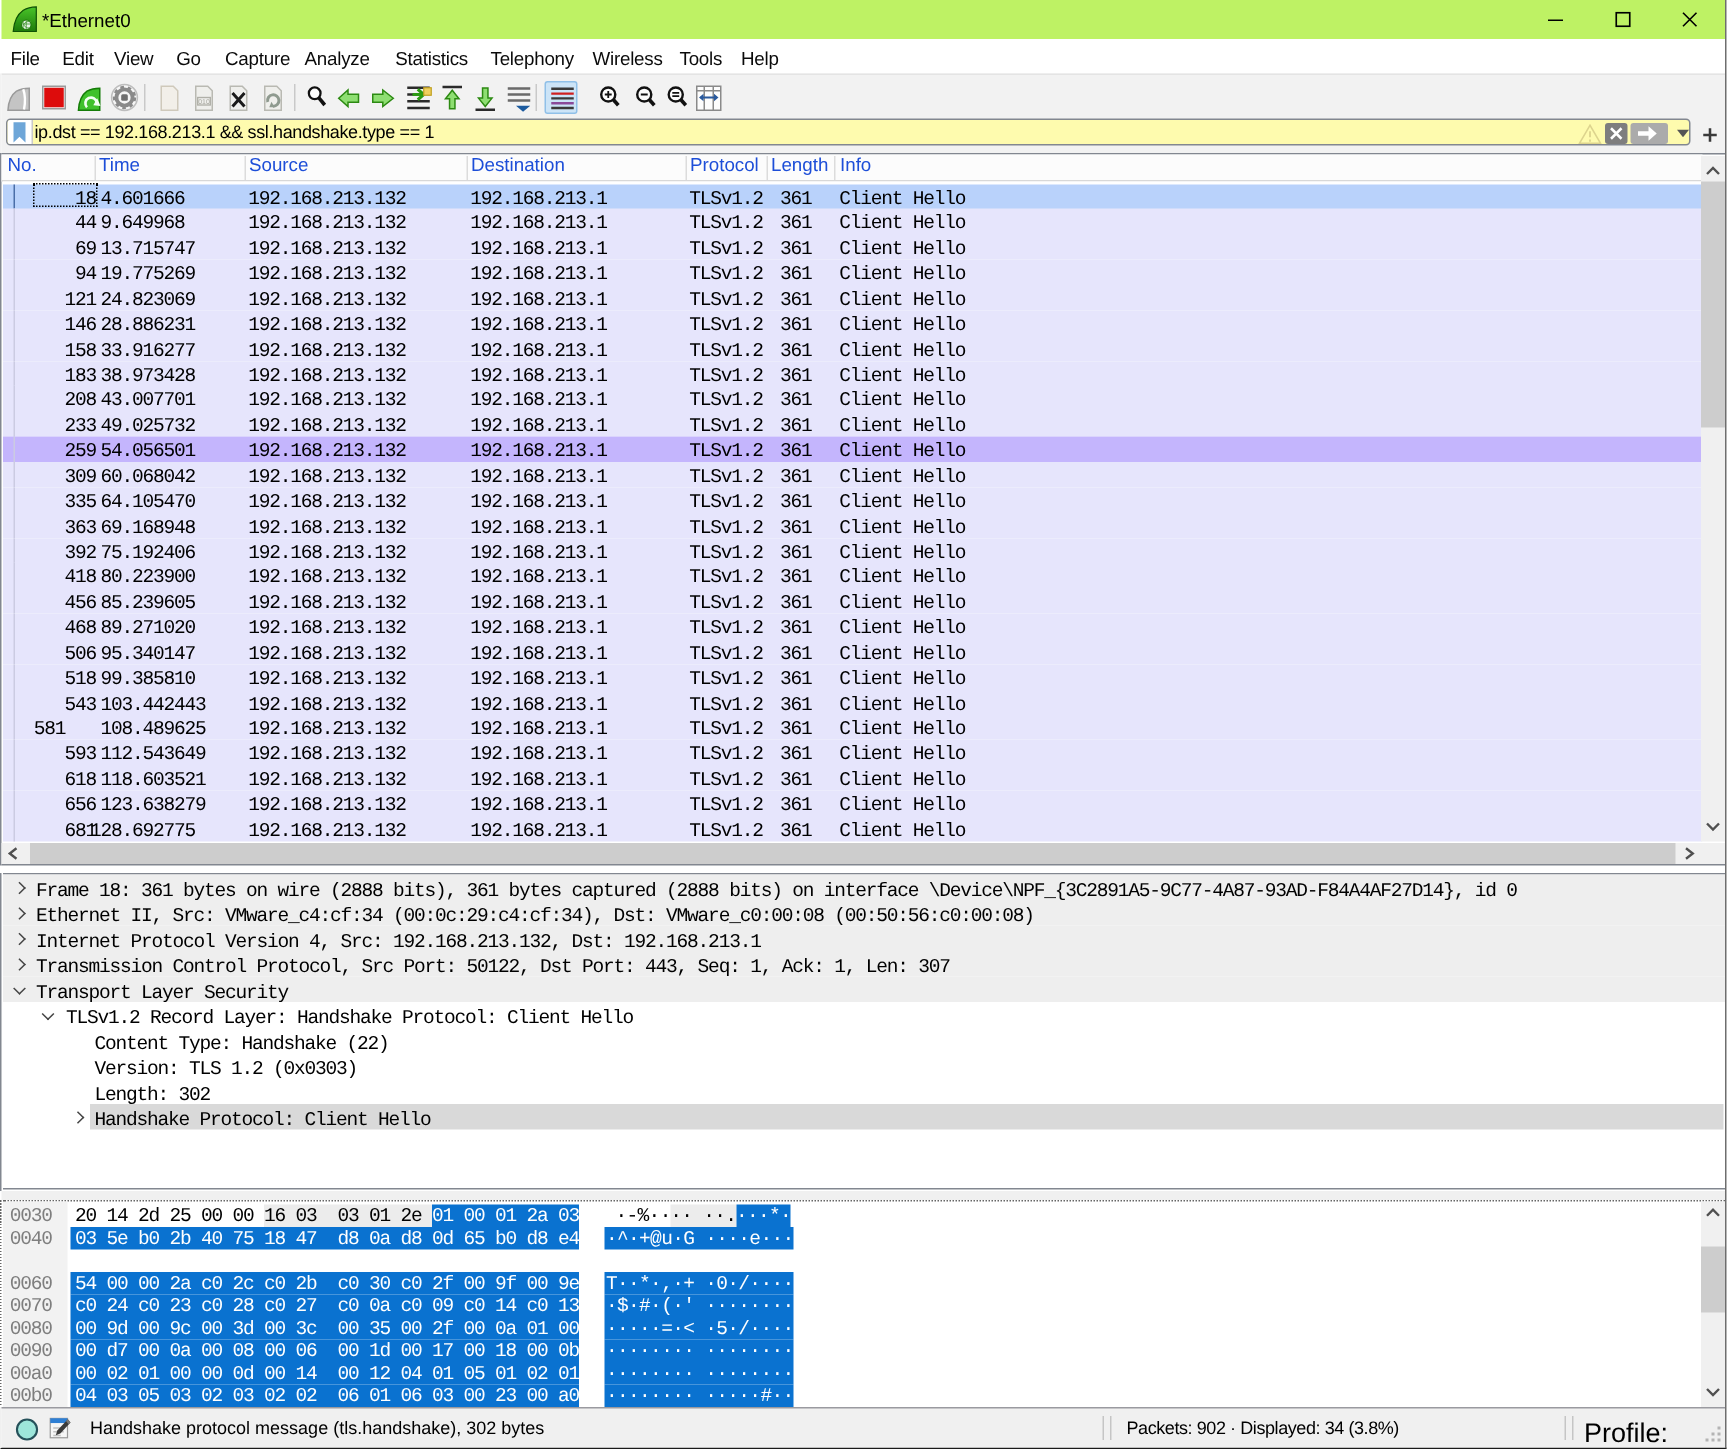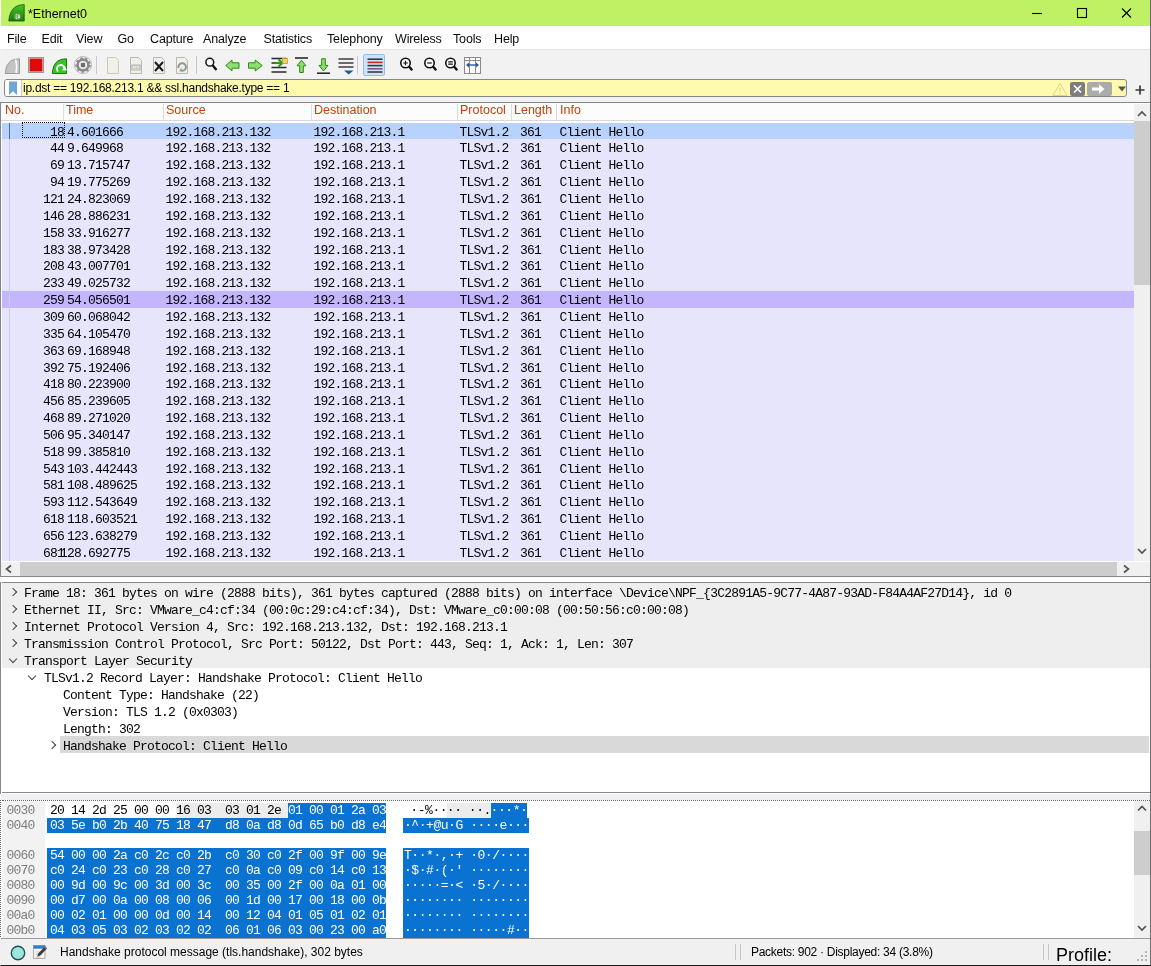--- a/index.html
+++ b/index.html
@@ -15,21 +15,21 @@
 #menu span{position:absolute;top:6px}
 
 #toolbar{left:0;top:49px;width:1149px;height:29px;background:#f2f2f2;border-top:1px solid #e4e4e4}
 .tsep{position:absolute;top:6px;width:1px;height:18px;background:#c9c9c9}
 
 #filterbar{left:0;top:78px;width:1149px;height:25px;background:#f2f2f2}
 #ffield{position:absolute;left:3px;top:1px;width:1123px;height:18px;border:1px solid #828790;border-radius:3px;background:#fefbae;overflow:hidden}
 #fbook{position:absolute;left:0;top:0;width:17px;height:16px;background:#fff;border-right:1px solid #c9c9c9}
 #ftext{position:absolute;left:18px;top:1px;font-size:12px;color:#000;letter-spacing:-0.25px}
 
-#phead{left:0;top:103px;width:1134px;height:18px;background:#fcfcfc;border-bottom:1px solid #d8d8d8;font-size:12.5px;color:#c2410c}
+#phead{left:0;top:103px;width:1134px;height:18px;background:#fcfcfc;border-bottom:1px solid #d8d8d8;font-size:12.5px;color:#1d4ed8}
 #ltop{left:0;top:102px;width:1149px;height:1px;background:#828790}
 #phead span{position:absolute;top:-0.5px}
 #phead i{position:absolute;top:1px;width:1px;height:16px;background:#dcdcdc}
 
 #plist{left:1px;top:121px;width:1133px;height:441px;background:#fff;overflow:hidden}
 .prow{position:absolute;left:0;width:1133px;height:17px;background:#e6e5fc}
 .prow span{position:absolute;top:2px}
 .vline{position:absolute;left:7px;top:0;width:1.2px;height:17px;background:#cbcbe2}
 
 .sb{background:#f0f0f0}
@@ -440,21 +440,21 @@
 <span style="left:0;width:62px;text-align:right;display:inline-block">543</span>
 <span style="left:65px">103.442443</span>
 <span style="left:163.5px">192.168.213.132</span>
 <span style="left:311.5px">192.168.213.1</span>
 <span style="left:457.5px">TLSv1.2</span>
 <span style="left:504px;width:35px;text-align:right;display:inline-block">361</span>
 <span style="left:557.5px">Client Hello</span>
 </div>
 <div class="prow mono" style="top:355.45px;background:#e6e5fc">
 <div class="vline" style="background:#cbcbe2"></div>
-<span style="left:0;width:62px;text-align:right;display:inline-block">581</span>
+<span style="left:0;width:62px;text-align:center;display:inline-block">581</span>
 <span style="left:65px">108.489625</span>
 <span style="left:163.5px">192.168.213.132</span>
 <span style="left:311.5px">192.168.213.1</span>
 <span style="left:457.5px">TLSv1.2</span>
 <span style="left:504px;width:35px;text-align:right;display:inline-block">361</span>
 <span style="left:557.5px">Client Hello</span>
 </div>
 <div class="prow mono" style="top:372.30px;background:#e6e5fc">
 <div class="vline" style="background:#cbcbe2"></div>
 <span style="left:0;width:62px;text-align:right;display:inline-block">593</span>

